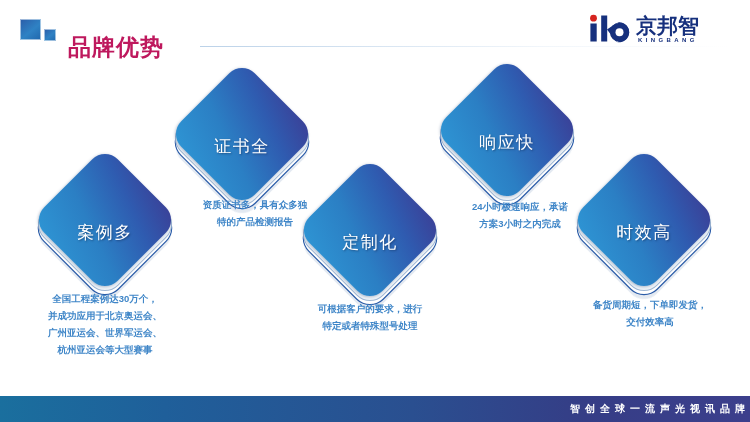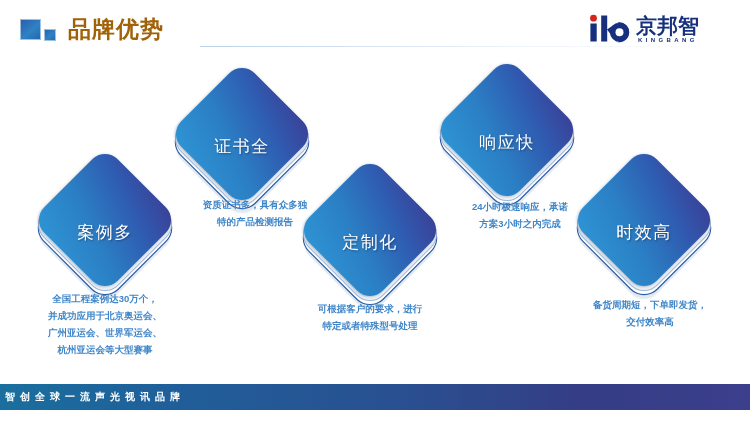--- a/index.html
+++ b/index.html
@@ -35,24 +35,24 @@
   #hdr-sq-big {
     left: 20px; top: 19px;
     width: 21px; height: 21px;
   }
   #hdr-sq-small {
     left: 44px; top: 29px;
     width: 12px; height: 12px;
   }
   #header-title {
     position: absolute;
-    left: 68px; top: 14px;
+    left: 68px; top: 32px;
     font-size: 23px;
     font-weight: bold;
-    color: #a16207;
+    color: #be185d;
     letter-spacing: 1px;
     line-height: 30px;
     white-space: nowrap;
   }
   #header-rule {
     position: absolute;
     left: 200px; top: 46px;
     width: 530px; height: 1px;
     background: linear-gradient(90deg, rgba(180,205,230,0.9) 0%, rgba(225,235,245,0.45) 65%, rgba(255,255,255,0) 100%);
   }
@@ -164,27 +164,27 @@
 
   #node-3 .diamond-wrap { left: 455px; top: 78px; text-align: center;  }
   #node-3 .node-desc    { left: 425px; top: 198px; width: 190px; }
 
   #node-4 .diamond-wrap { left: 592px; top: 168px; }
   #node-4 .node-desc    { left: 560px; top: 296px; width: 180px; }
 
   
   #footer {
     position: absolute;
-    left: 0; bottom: 12px;
+    left: 0; bottom: 0;
     width: 750px;
     height: 26px;
     background: linear-gradient(90deg, #1a6f9e 0%, #1f5f9a 22%, #2a4f90 55%, #353d86 78%, #3c3f8c 100%);
     display: flex;
     align-items: center;
-    justify-content: flex-start;
+    justify-content: flex-end;
   }
   #footer-text {
     color: #ffffff;
     font-size: 10px;
     font-weight: bold;
     letter-spacing: 5px;
     text-indent: 5px;
     white-space: nowrap;
   }
 </style>

